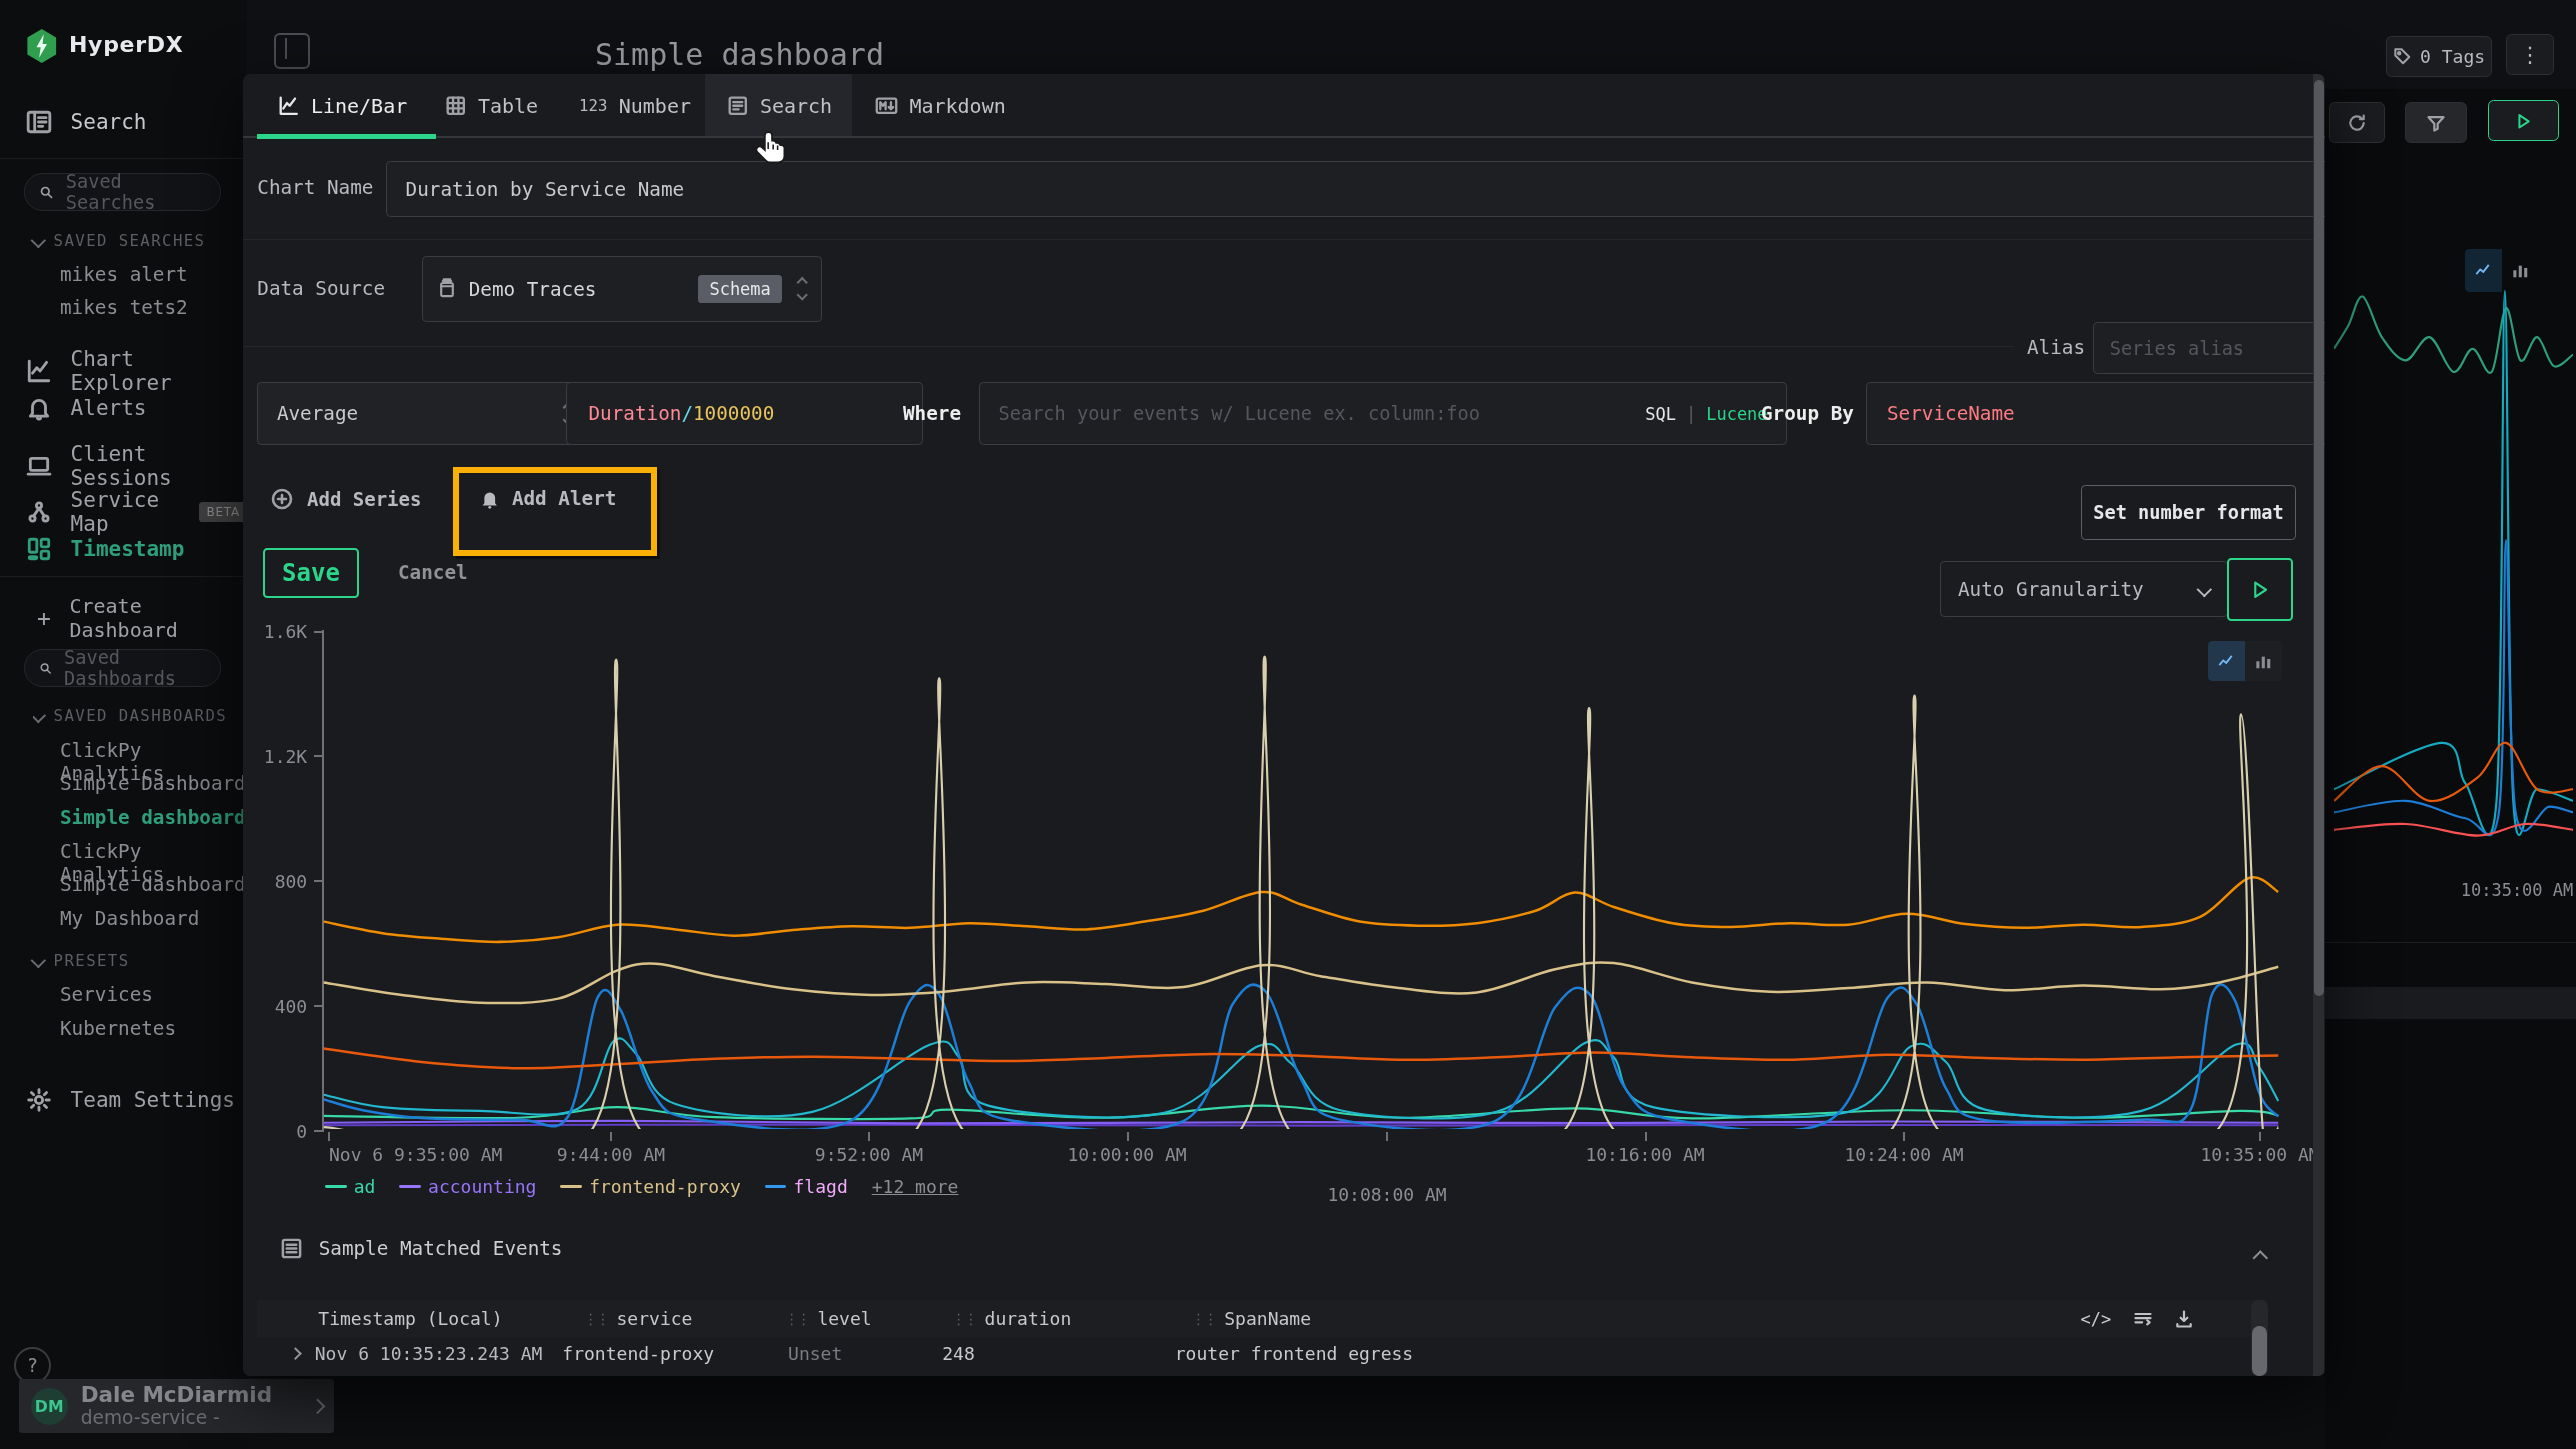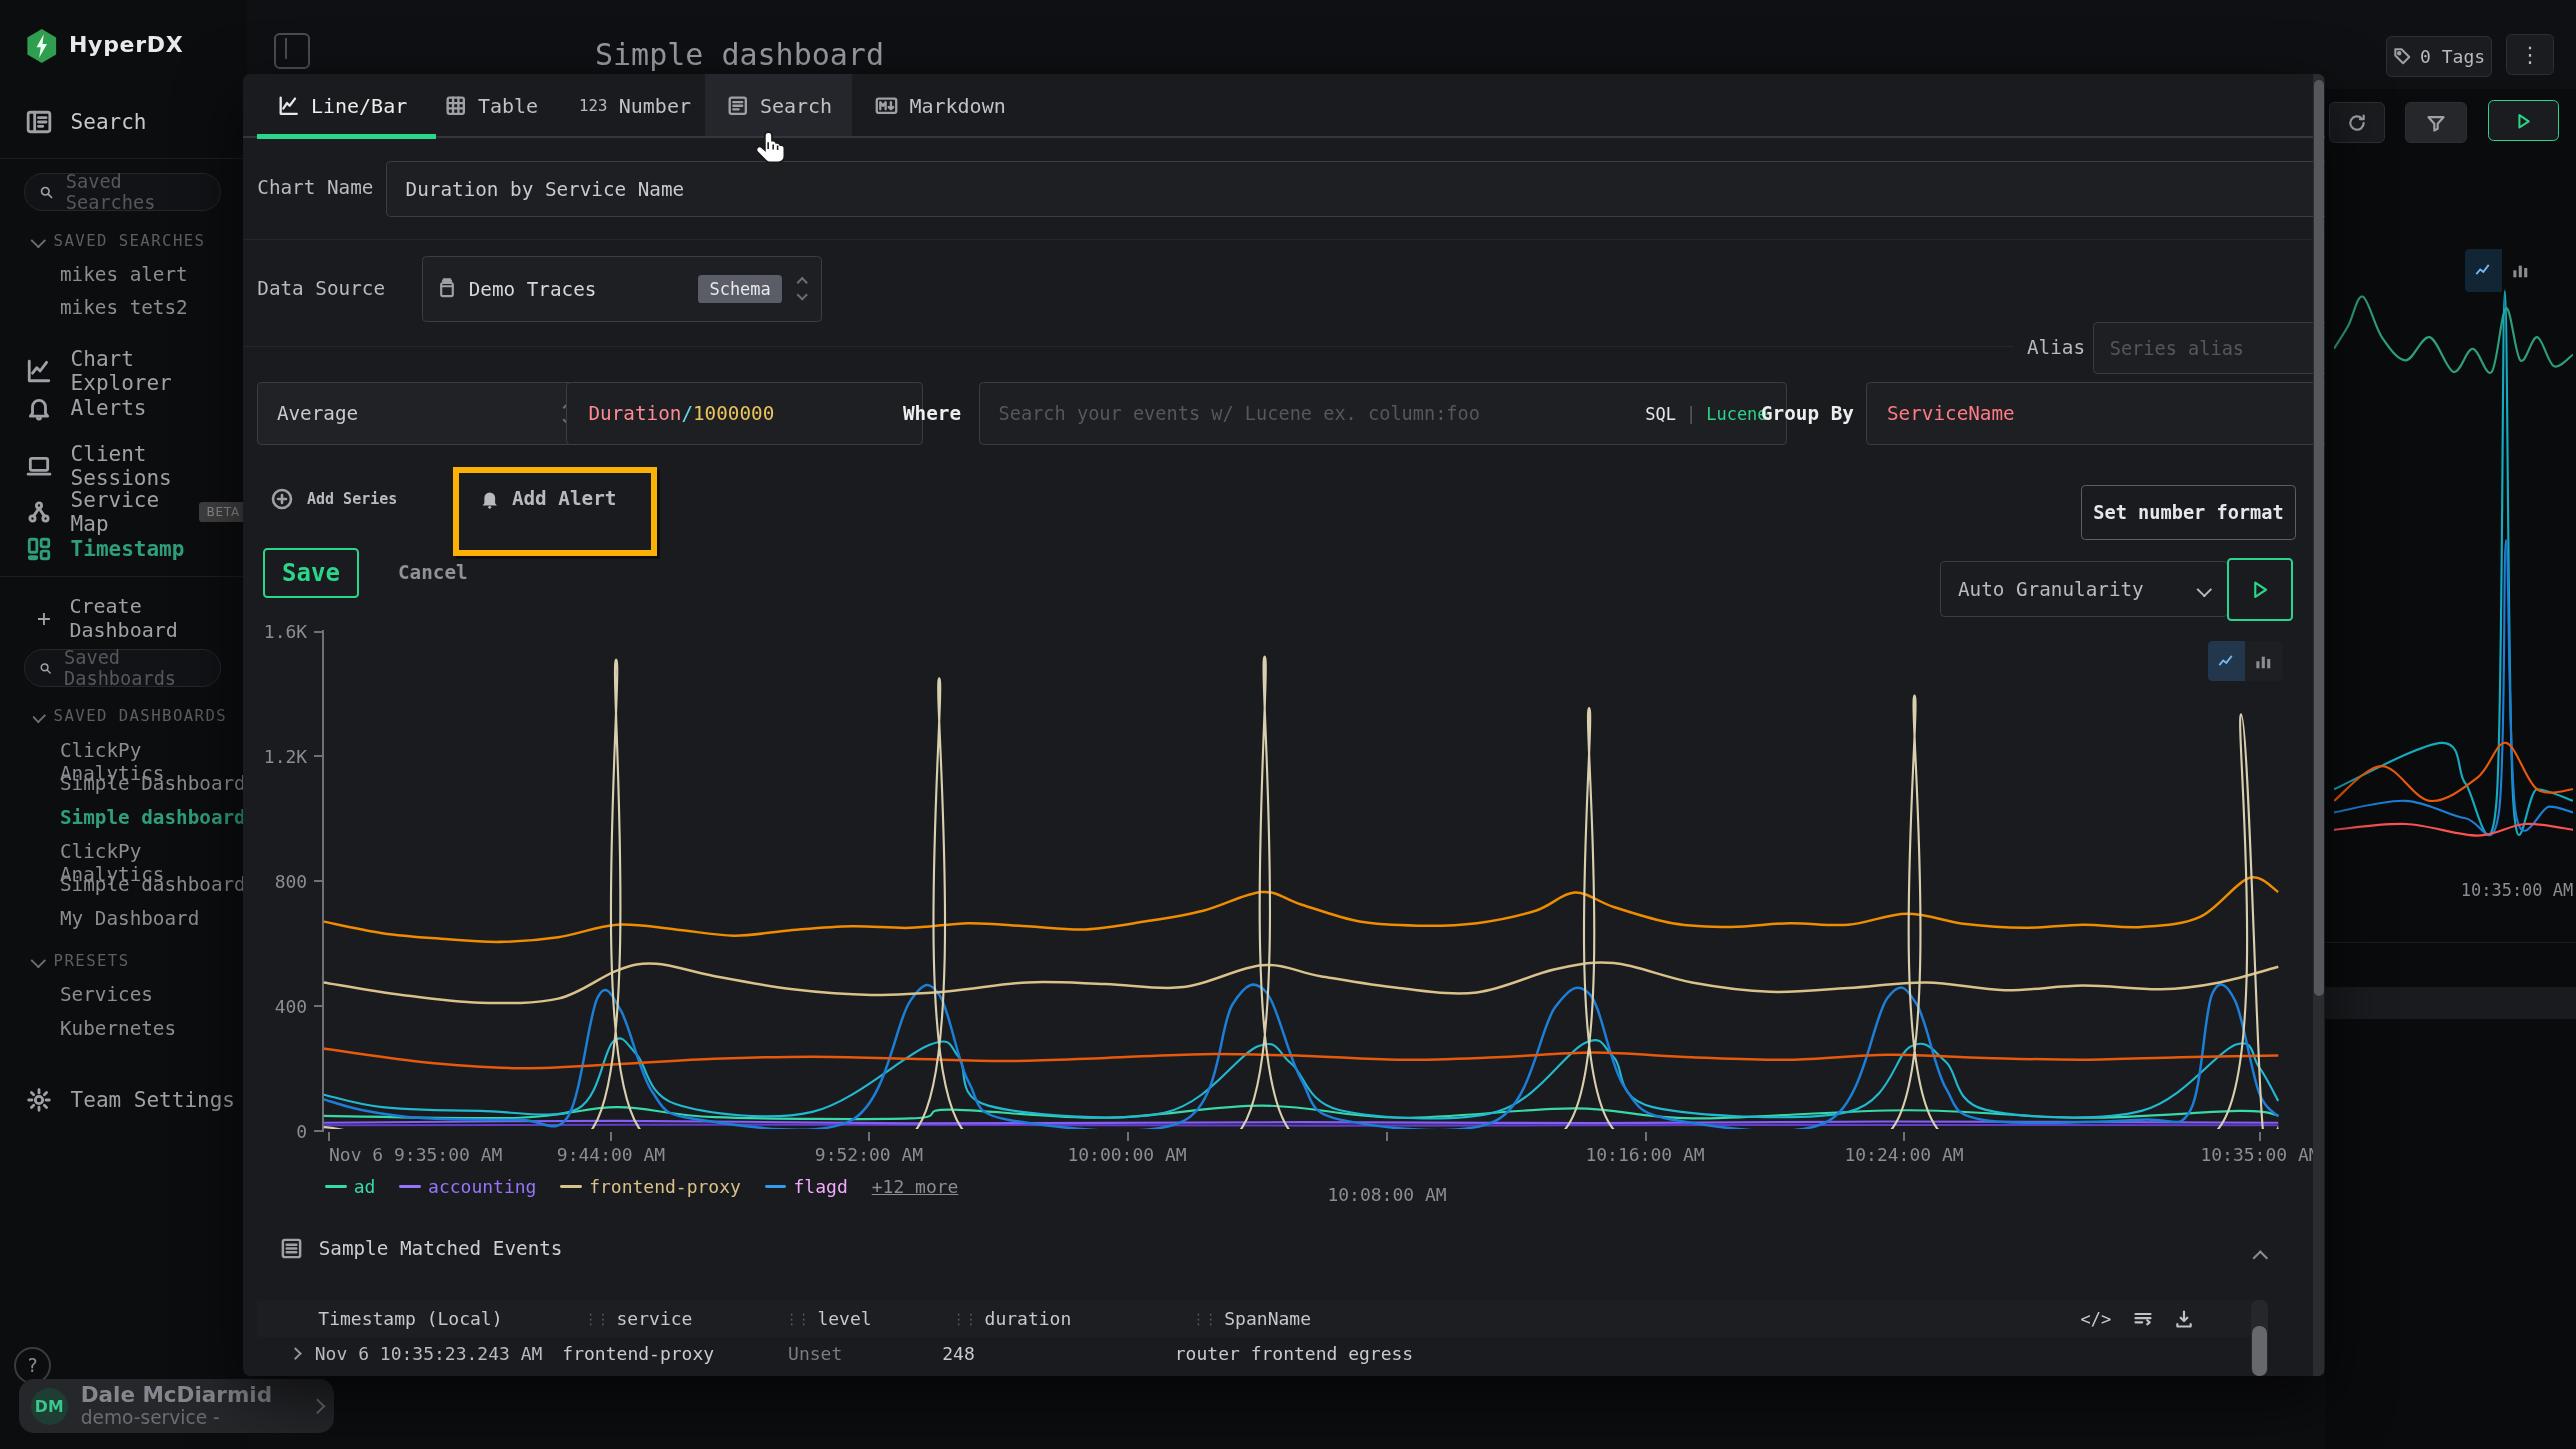--- a/index.html
+++ b/index.html
@@ -27,21 +27,21 @@
   .side-sub{color:#8b8d92;font-size:19.3px;}
   .green{color:#2f9e7a;}
   .beta{background:#404040;color:#8b8d92;font-size:12px;padding:2.9px 7.2px;border-radius:3.6px;letter-spacing:0.7px;}
   .chev{display:inline-block;width:8.6px;height:8.6px;border-right:2.1px solid #6b6d72;border-bottom:2.1px solid #6b6d72;}
   .chev.down{transform:rotate(45deg);}
   .chev.up{transform:rotate(-135deg);}
   .chev.right{transform:rotate(-45deg);}
   
   #help-circle{left:14.3px;top:1347px;width:33px;height:33px;border:2.1px solid #3a3b3f;border-radius:50%;
      color:#8b8d92;font-size:18.6px;display:flex;align-items:center;justify-content:center;}
-  #user-card{left:19.3px;top:1379px;width:292px;height:54px;background:#26272b;border-radius:15px;display:flex;align-items:center;padding:0 11.4px;gap:13px;}
+  #user-card{left:19.3px;top:1379px;width:292px;height:54px;background:#26272b;border-radius:3px;display:flex;align-items:center;padding:0 11.4px;gap:13px;}
   #avatar{width:37px;height:37px;border-radius:50%;background:#1e3d33;color:#3bc58f;font-weight:bold;font-size:15.7px;display:flex;align-items:center;justify-content:center;}
   
   #modal{left:243px;top:74px;width:2082px;height:1302px;background:#1a1b1e;border-radius:7.2px;
          box-shadow:0 21.5px 64px rgba(0,0,0,.65);overflow:hidden;}
   .tab{display:flex;align-items:center;gap:11.4px;font-size:20px;color:#c1c2c5;height:63px;}
   #tab-underline{left:14.3px;top:60px;width:179px;height:5px;background:#2bd58a;z-index:2;}
   #tabs-divider{left:0;top:62px;width:2082px;height:2.1px;background:#35363a;}
   .input-box{background:#1e1f23;border:1.4px solid #3a3d42;border-radius:4.3px;display:flex;align-items:center;}
   .label{font-size:19.3px;color:#b8babf;}
   .bold-label{font-size:19.3px;font-weight:bold;color:#eceded;}
@@ -349,21 +349,21 @@
     <div class="abs bold-label" style="left:1518px;top:328px;">Group By</div>
     <div class="abs input-box" style="left:1623px;top:308px;width:673px;height:61px;padding:0 20px;">
       <span style="font-size:19.3px;color:#ff7b84;">ServiceName</span>
     </div>
 
     <div class="abs" style="left:27px;top:413px;display:flex;align-items:center;gap:13px;">
       <svg width="24" height="24" viewBox="0 0 24 24" class="iconstroke">
         <circle cx="12" cy="12" r="9"></circle>
           <path d="M12 8 v8 M8 12 h8"></path>
       </svg>
-      <span style="font-size:15px;font-weight:bold;color:#b8babf;">Add Series</span>
+      <span style="font-size:19px;font-weight:bold;color:#b8babf;">Add Series</span>
     </div>
     <div class="abs yellow-box" style="left:210px;top:393px;width:192px;height:77px;"></div>
     <div class="abs" style="left:236px;top:413px;display:flex;align-items:center;gap:11.4px;">
       <svg width="21.5" height="21.5" viewBox="0 0 24 24" fill="#b8babf">
         <path d="M6 17 v-6 a6 6 0 0 1 12 0 v6 l2 2.5 H4 Z"></path>
           <circle cx="12" cy="21.6" r="1.6"></circle>
       </svg>
       <span style="font-size:19.3px;font-weight:bold;color:#b8babf;">Add Alert</span>
     </div>
     <div class="abs btn-outline-gray" style="left:1838px;top:411px;width:213px;height:53px;">

